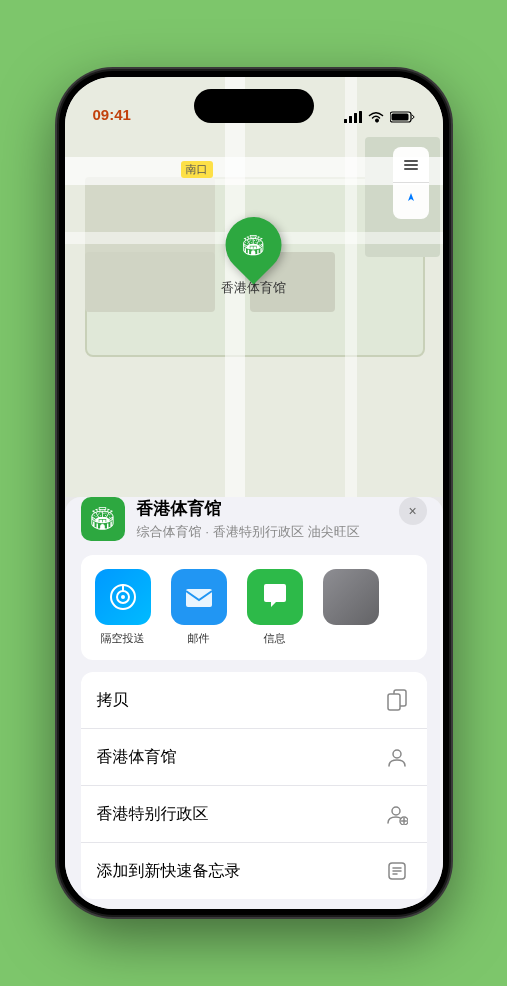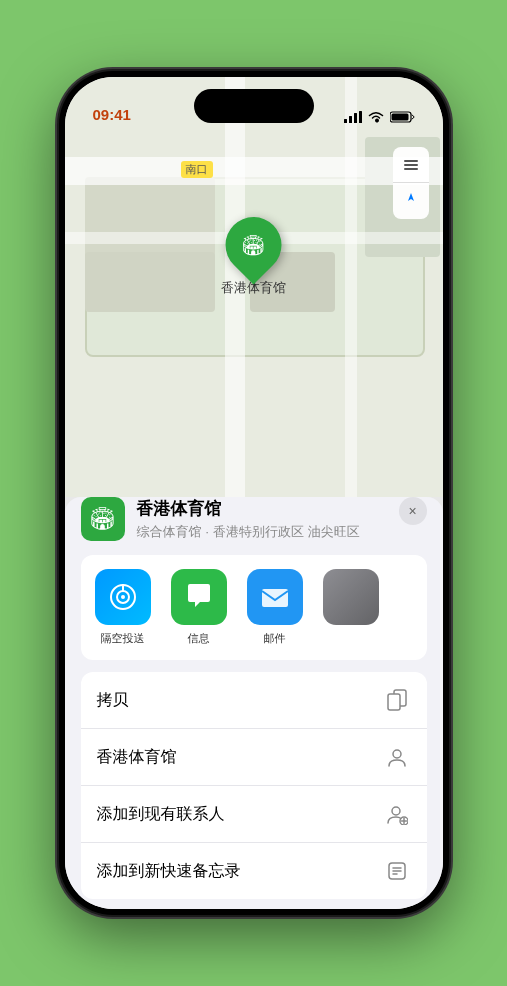--- a/index.html
+++ b/index.html
@@ -448,38 +448,38 @@
                 <circle cx="15" cy="15" r="12" fill="none" stroke="white" stroke-width="2"></circle>
                 <circle cx="15" cy="15" r="6" fill="none" stroke="white" stroke-width="2"></circle>
                 <circle cx="15" cy="15" r="2" fill="white"></circle>
                 <line x1="15" y1="3" x2="15" y2="9" stroke="white" stroke-width="2" stroke-linecap="round"></line>
               </svg>
             </div>
             <span class="share-label">隔空投送</span>
           </div>
 
           <div class="share-item">
-            <div class="share-app-icon messages-icon">
-              <svg width="34" height="34" viewBox="0 0 34 34" fill="none">
-                <path d="M6 6 Q6 4 8 4 L26 4 Q28 4 28 6 L28 20 Q28 22 26 22 L18 22 L13 27 L13 22 L8 22 Q6 22 6 20 Z" fill="white"></path>
-              </svg>
-            </div>
-            <span class="share-label">信息</span>
-          </div>
-
-          <div class="share-item">
             <div class="share-app-icon mail-icon">
               <svg width="34" height="34" viewBox="0 0 34 34" fill="none">
                 <rect x="4" y="9" width="26" height="18" rx="2" fill="white" opacity="0.9"></rect>
                 <path d="M4 11 L17 20 L30 11" stroke="#2196F3" stroke-width="2" fill="none"></path>
               </svg>
             </div>
             <span class="share-label">邮件</span>
           </div>
 
+          <div class="share-item">
+            <div class="share-app-icon messages-icon">
+              <svg width="34" height="34" viewBox="0 0 34 34" fill="none">
+                <path d="M6 6 Q6 4 8 4 L26 4 Q28 4 28 6 L28 20 Q28 22 26 22 L18 22 L13 27 L13 22 L8 22 Q6 22 6 20 Z" fill="white"></path>
+              </svg>
+            </div>
+            <span class="share-label">信息</span>
+          </div>
+
 
           <div class="share-item">
             <div class="share-app-icon more-icon">
               
             </div>
 
           </div>
 
         </div>
       </div>
@@ -500,21 +500,21 @@
           <span class="action-text">香港体育馆</span>
           <div class="action-icon-right">
             <svg width="22" height="22" viewBox="0 0 22 22" fill="none">
               <circle cx="11" cy="8" r="4" stroke="#888" stroke-width="1.5" fill="none"></circle>
               <path d="M3 20 Q3 14 11 14 Q19 14 19 20" stroke="#888" stroke-width="1.5" fill="none" stroke-linecap="round"></path>
             </svg>
           </div>
         </div>
 
         <div class="action-item">
-          <span class="action-text">添加到现有联系人</span>
+          <span class="action-text">香港特别行政区</span>
           <div class="action-icon-right">
             <svg width="22" height="22" viewBox="0 0 22 22" fill="none">
               <circle cx="10" cy="8" r="4" stroke="#888" stroke-width="1.5" fill="none"></circle>
               <path d="M2 20 Q2 14 10 14 Q13 14 15 15.5" stroke="#888" stroke-width="1.5" fill="none" stroke-linecap="round"></path>
               <circle cx="18" cy="18" r="4" fill="none" stroke="#888" stroke-width="1.5"></circle>
               <line x1="18" y1="15.5" x2="18" y2="20.5" stroke="#888" stroke-width="1.5" stroke-linecap="round"></line>
               <line x1="15.5" y1="18" x2="20.5" y2="18" stroke="#888" stroke-width="1.5" stroke-linecap="round"></line>
             </svg>
           </div>
         </div>

